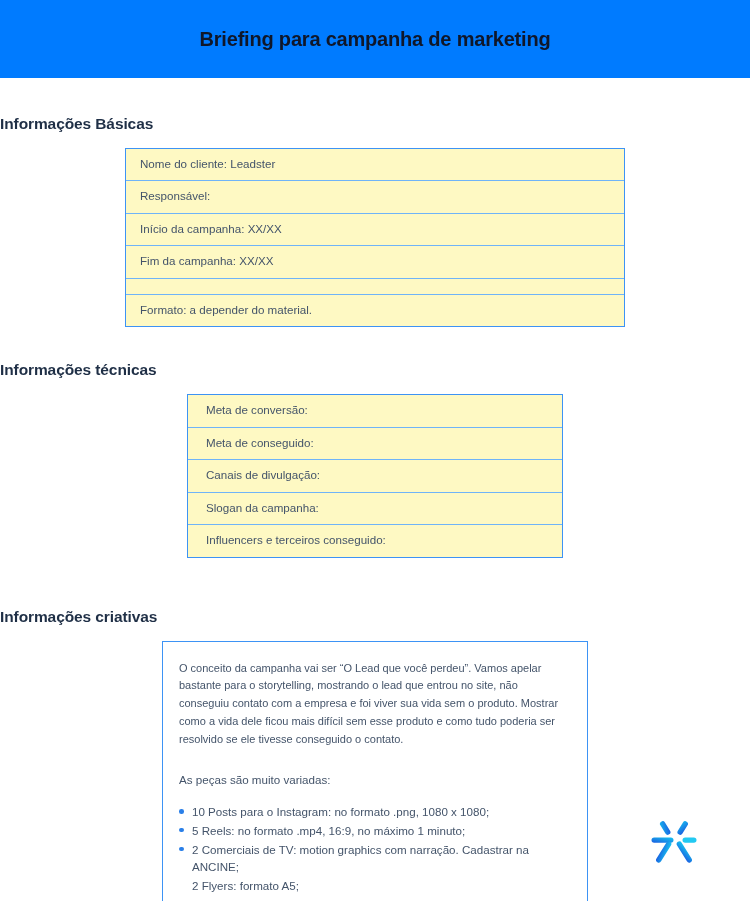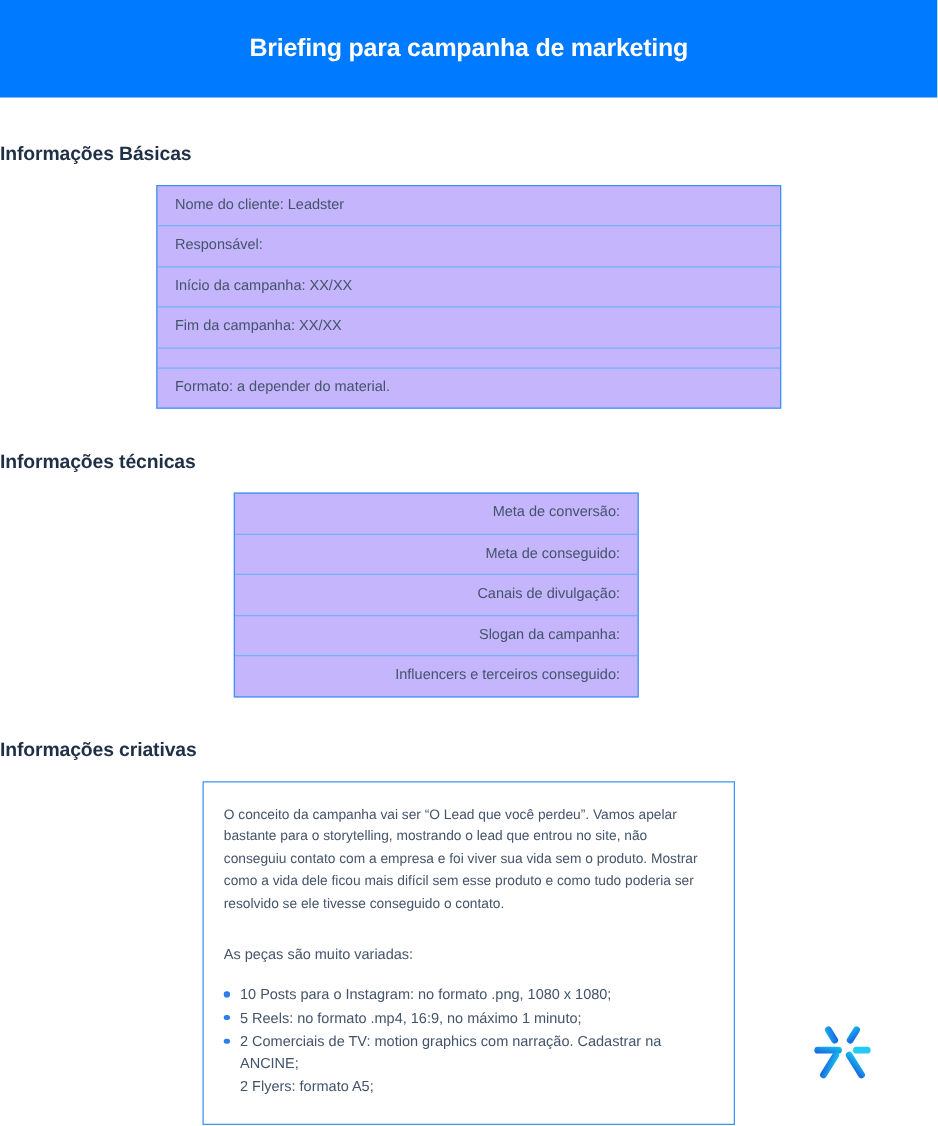--- a/index.html
+++ b/index.html
@@ -21,44 +21,44 @@
   .header-band {
     width: 750px;
     height: 78px;
     background: #007bff;
     display: flex;
     align-items: center;
     justify-content: center;
     box-sizing: border-box;
   }
   .header-title {
-    color: #ffffff;
+    color: #0f172a;
     font-size: 20px;
     font-weight: bold;
     letter-spacing: -0.2px;
     text-align: left;
     line-height: 1.2;
   }
 
   
   .section-heading {
     color: #1f2f46;
     font-size: 15.5px;
     font-weight: bold;
     letter-spacing: -0.1px;
   }
   #heading-basicas { margin-top: 37px; }
   #heading-tecnicas { margin-top: 34px; }
-  #heading-criativas { margin-top: 34px; }
+  #heading-criativas { margin-top: 50px; }
 
   
   .table-block {
     border: 1px solid #3d93f5;
     box-sizing: border-box;
-    background: #c4b5fd;
+    background: #fef9c3;
   }
   .table-row {
     border-bottom: 1px solid #6fb4f8;
     box-sizing: border-box;
     padding: 7px 14px 8px 14px;
     font-size: 11.6px;
     line-height: 1.42;
     color: #44546a;
   }
   .table-row:last-child {
@@ -66,23 +66,22 @@
   }
   .table-row .cell-line { display: block; }
 
   
   #table-basicas {
     width: 500px;
     margin: 15px 0 0 125px;
   }
   
   #table-tecnicas {
-    width: 324px;
+    width: 376px;
     margin: 15px 0 0 187px;
-    text-align: right;
   }
   #table-tecnicas .table-row {
     padding: 7px 14px 8px 18px;
   }
 
   
   #creative-box {
     width: 426px;
     margin: 15px 0 0 162px;
     border: 1px solid #3d93f5;

